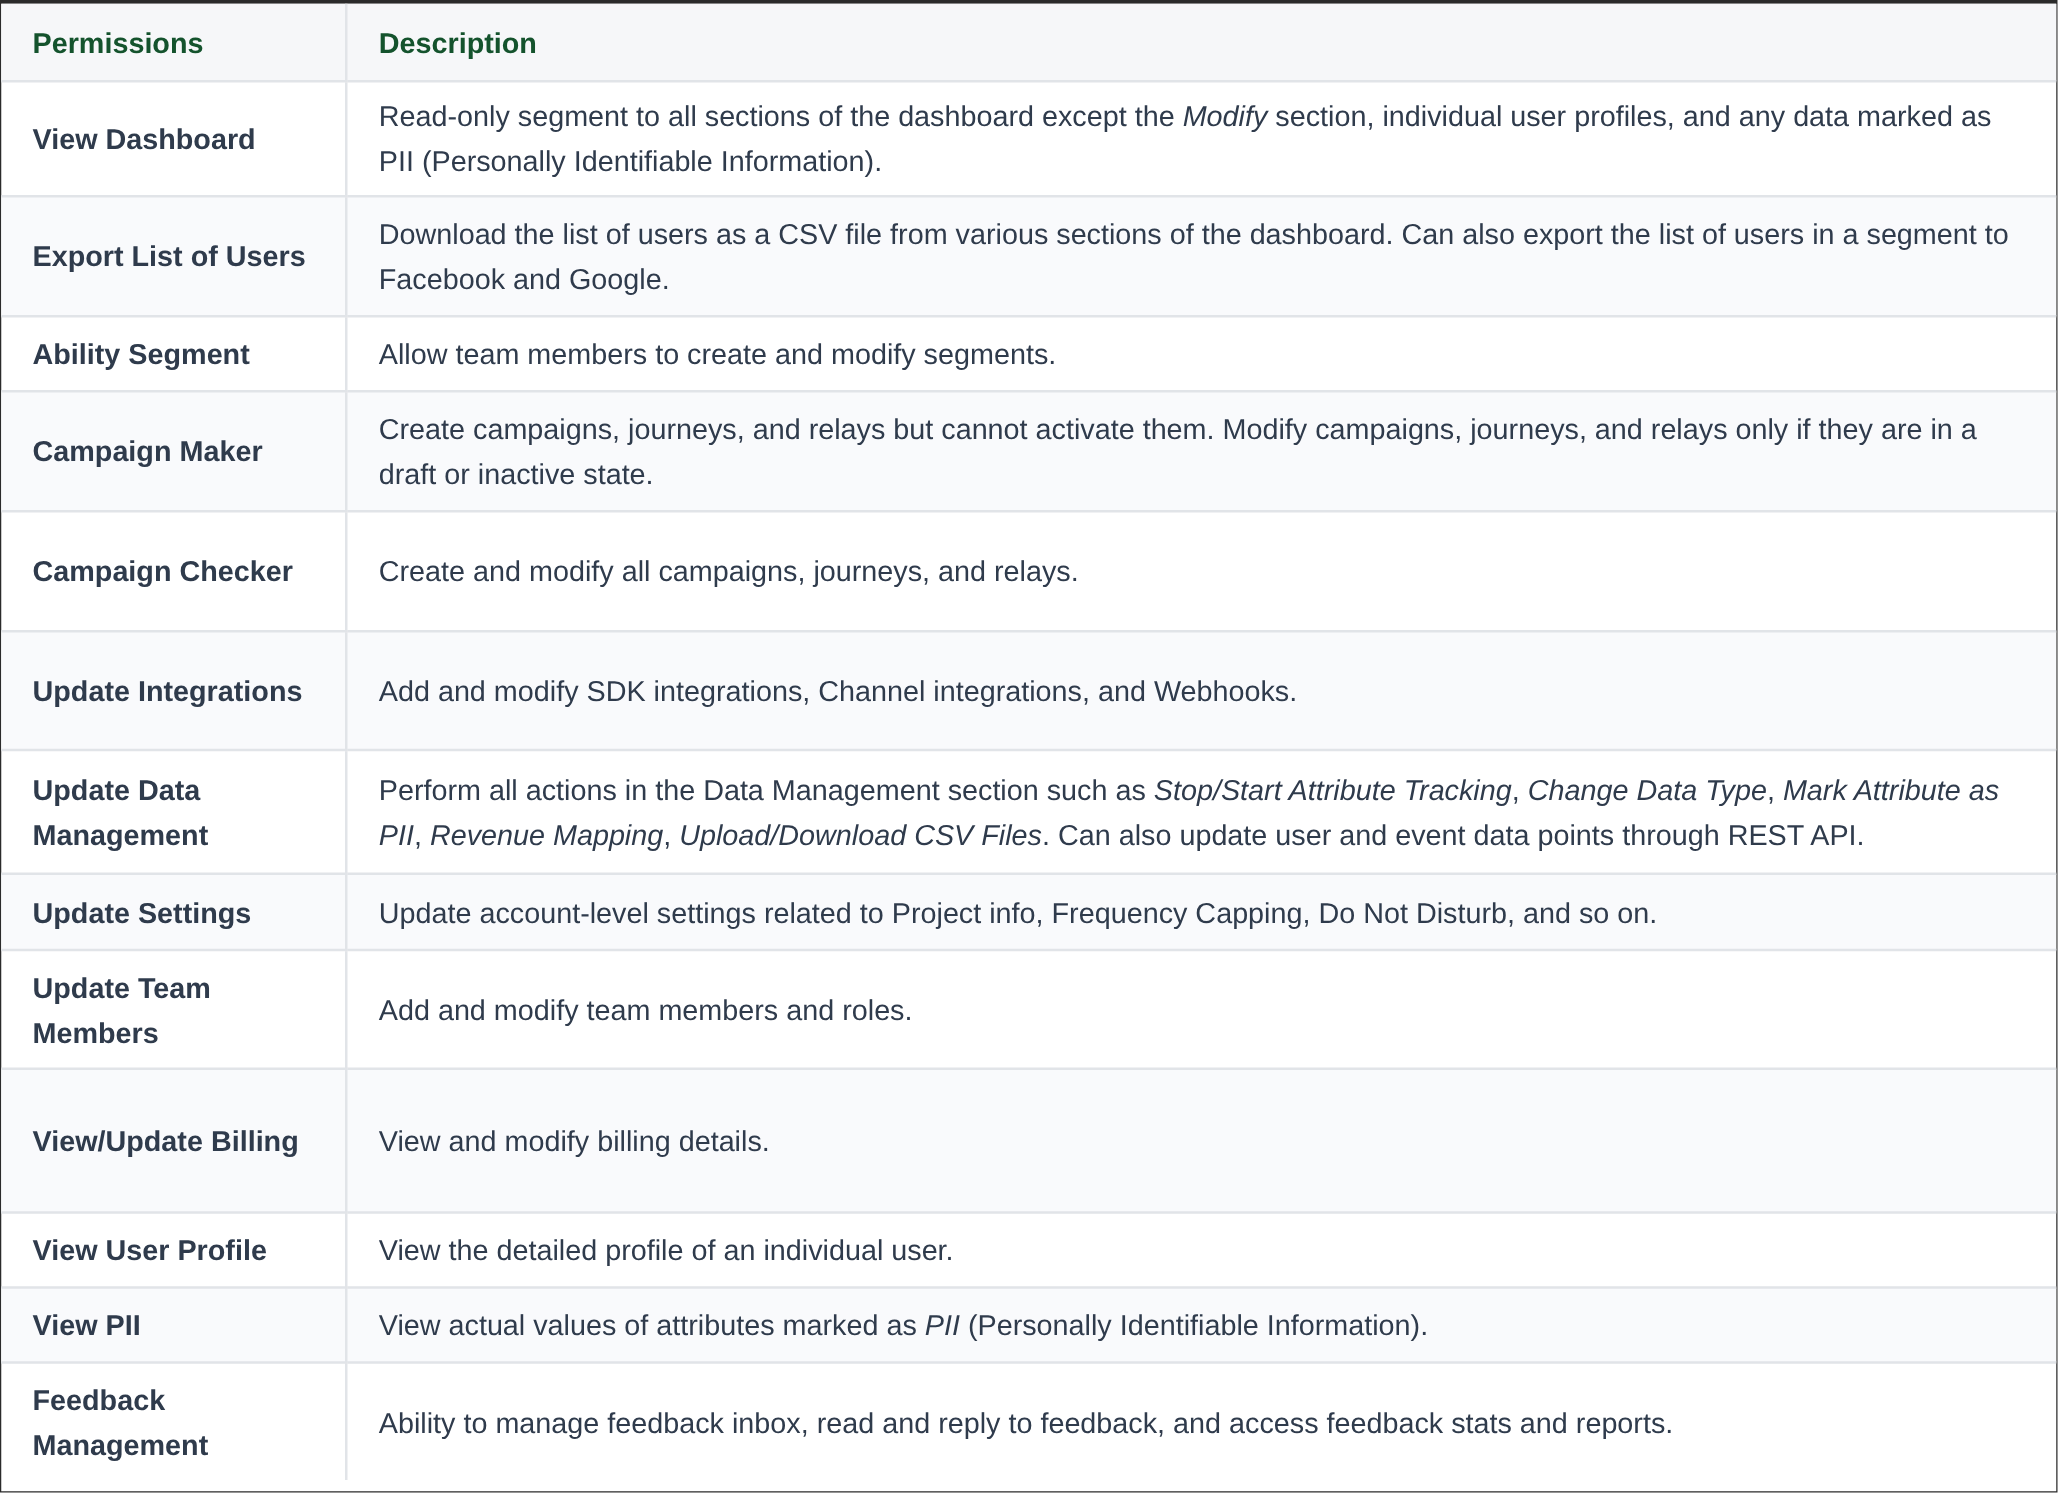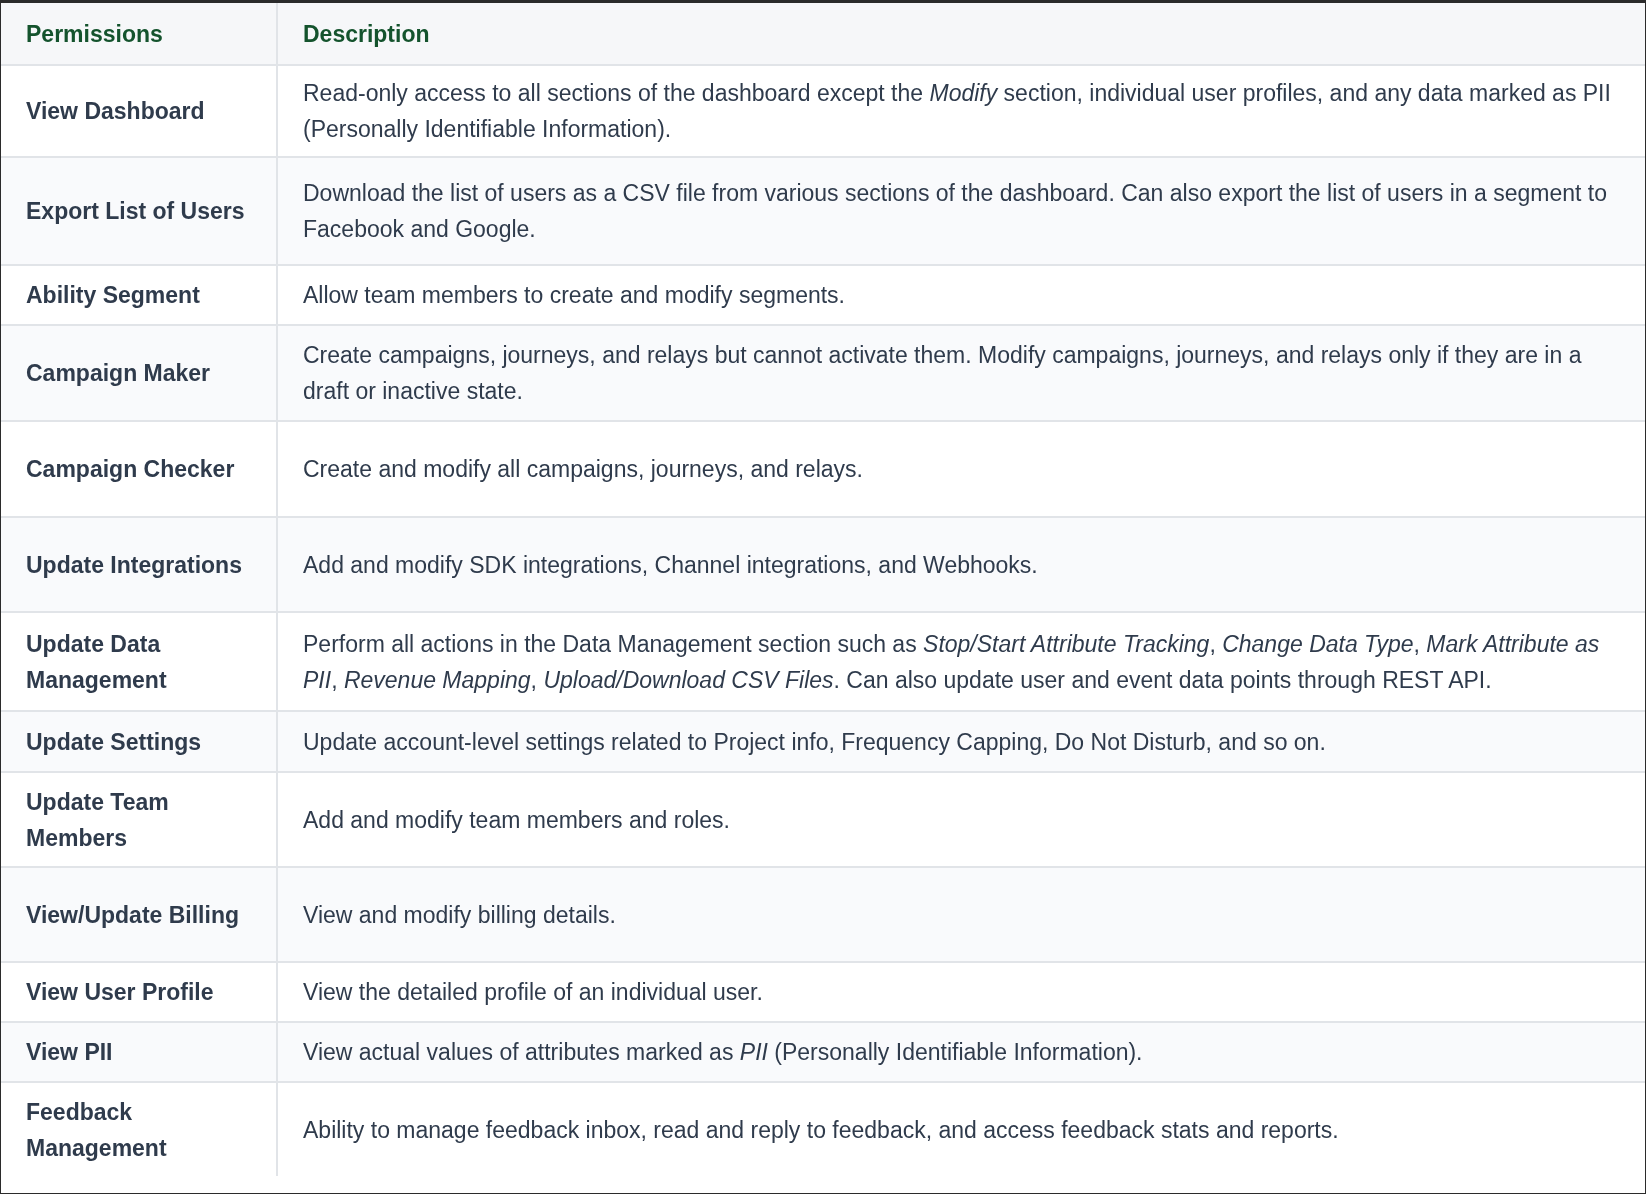--- a/index.html
+++ b/index.html
@@ -27,23 +27,23 @@
       </colgroup>
     <thead>
       <tr>
         <th class="perm">Permissions</th>
         <th>Description</th>
       </tr>
     </thead>
     <tbody id="tbody">
         <tr style="height: 83px;">
           <td class="perm">View Dashboard</td>
-          <td class="desc"><span>Read-only access to all sections of the dashboard except the </span><em>Modify</em><span> section, individual user profiles, and any data marked as PII (Personally Identifiable Information).</span></td>
+          <td class="desc"><span>Read-only segment to all sections of the dashboard except the </span><em>Modify</em><span> section, individual user profiles, and any data marked as PII (Personally Identifiable Information).</span></td>
         </tr>
-        <tr class="alt" style="height: 108px; padding-left: 28px;">
+        <tr class="alt" style="height: 96px; padding-left: 28px;">
           <td class="perm">Export List of Users</td>
           <td class="desc"><span>Download the list of users as a CSV file from various sections of the dashboard. Can also export the list of users in a segment to Facebook and Google.</span></td>
         </tr>
         <tr style="height: 60px;">
           <td class="perm">Ability Segment</td>
           <td class="desc"><span>Allow team members to create and modify segments.</span></td>
         </tr>
         <tr class="alt" style="height: 96px;">
           <td class="perm">Campaign Maker</td>
           <td class="desc"><span>Create campaigns, journeys, and relays but cannot activate them. Modify campaigns, journeys, and relays only if they are in a draft or inactive state.</span></td>
@@ -61,21 +61,21 @@
           <td class="desc"><span>Perform all actions in the Data Management section such as </span><em>Stop/Start Attribute Tracking</em><span>, </span><em>Change Data Type</em><span>, </span><em>Mark Attribute as PII</em><span>, </span><em>Revenue Mapping</em><span>, </span><em>Upload/Download CSV Files</em><span>. Can also update user and event data points through REST API.</span></td>
         </tr>
         <tr class="alt" style="height: 61px;">
           <td class="perm">Update Settings</td>
           <td class="desc"><span>Update account-level settings related to Project info, Frequency Capping, Do Not Disturb, and so on.</span></td>
         </tr>
         <tr style="height: 95px;">
           <td class="perm">Update Team Members</td>
           <td class="desc"><span>Add and modify team members and roles.</span></td>
         </tr>
-        <tr class="alt" style="height: 95px;">
+        <tr class="alt" style="height: 115px;">
           <td class="perm">View/Update Billing</td>
           <td class="desc"><span>View and modify billing details.</span></td>
         </tr>
         <tr style="height: 60px;">
           <td class="perm">View User Profile</td>
           <td class="desc"><span>View the detailed profile of an individual user.</span></td>
         </tr>
         <tr class="alt" style="height: 60px;">
           <td class="perm">View PII</td>
           <td class="desc"><span>View actual values of attributes marked as </span><em>PII</em><span> (Personally Identifiable Information).</span></td>

